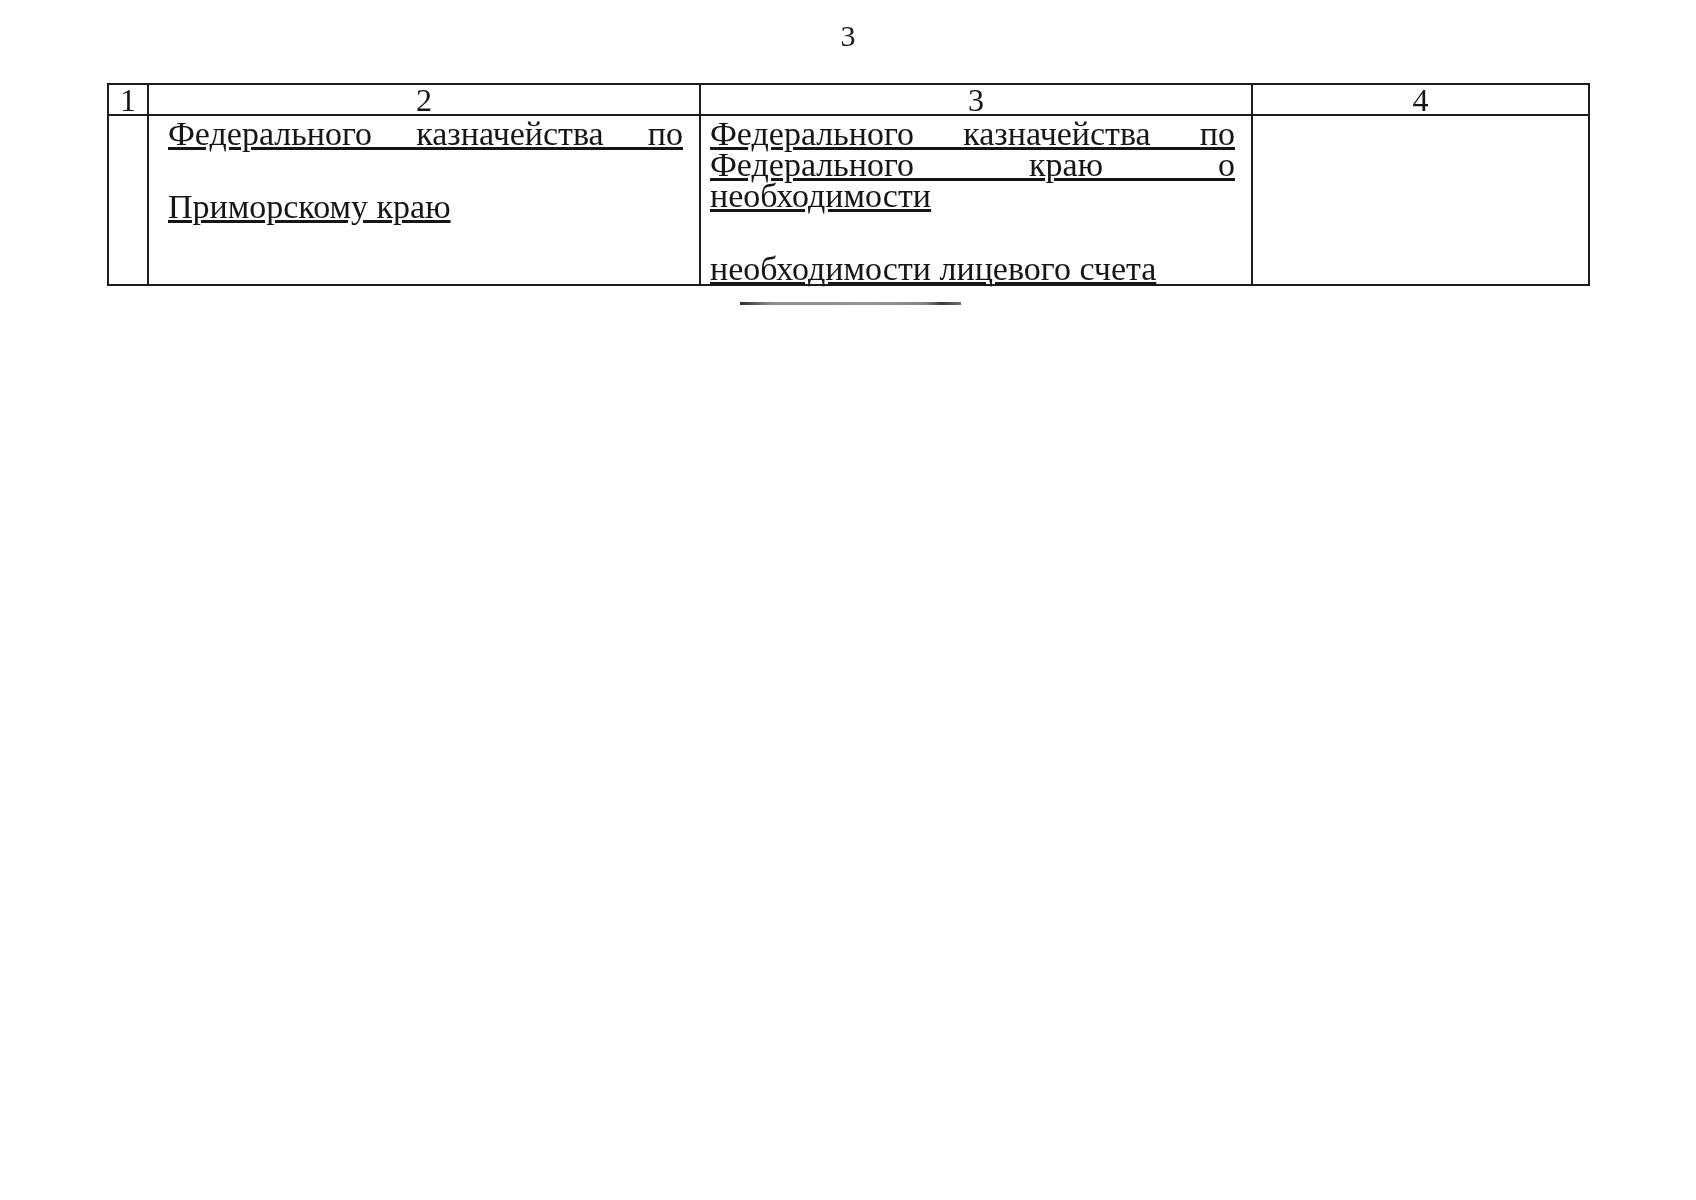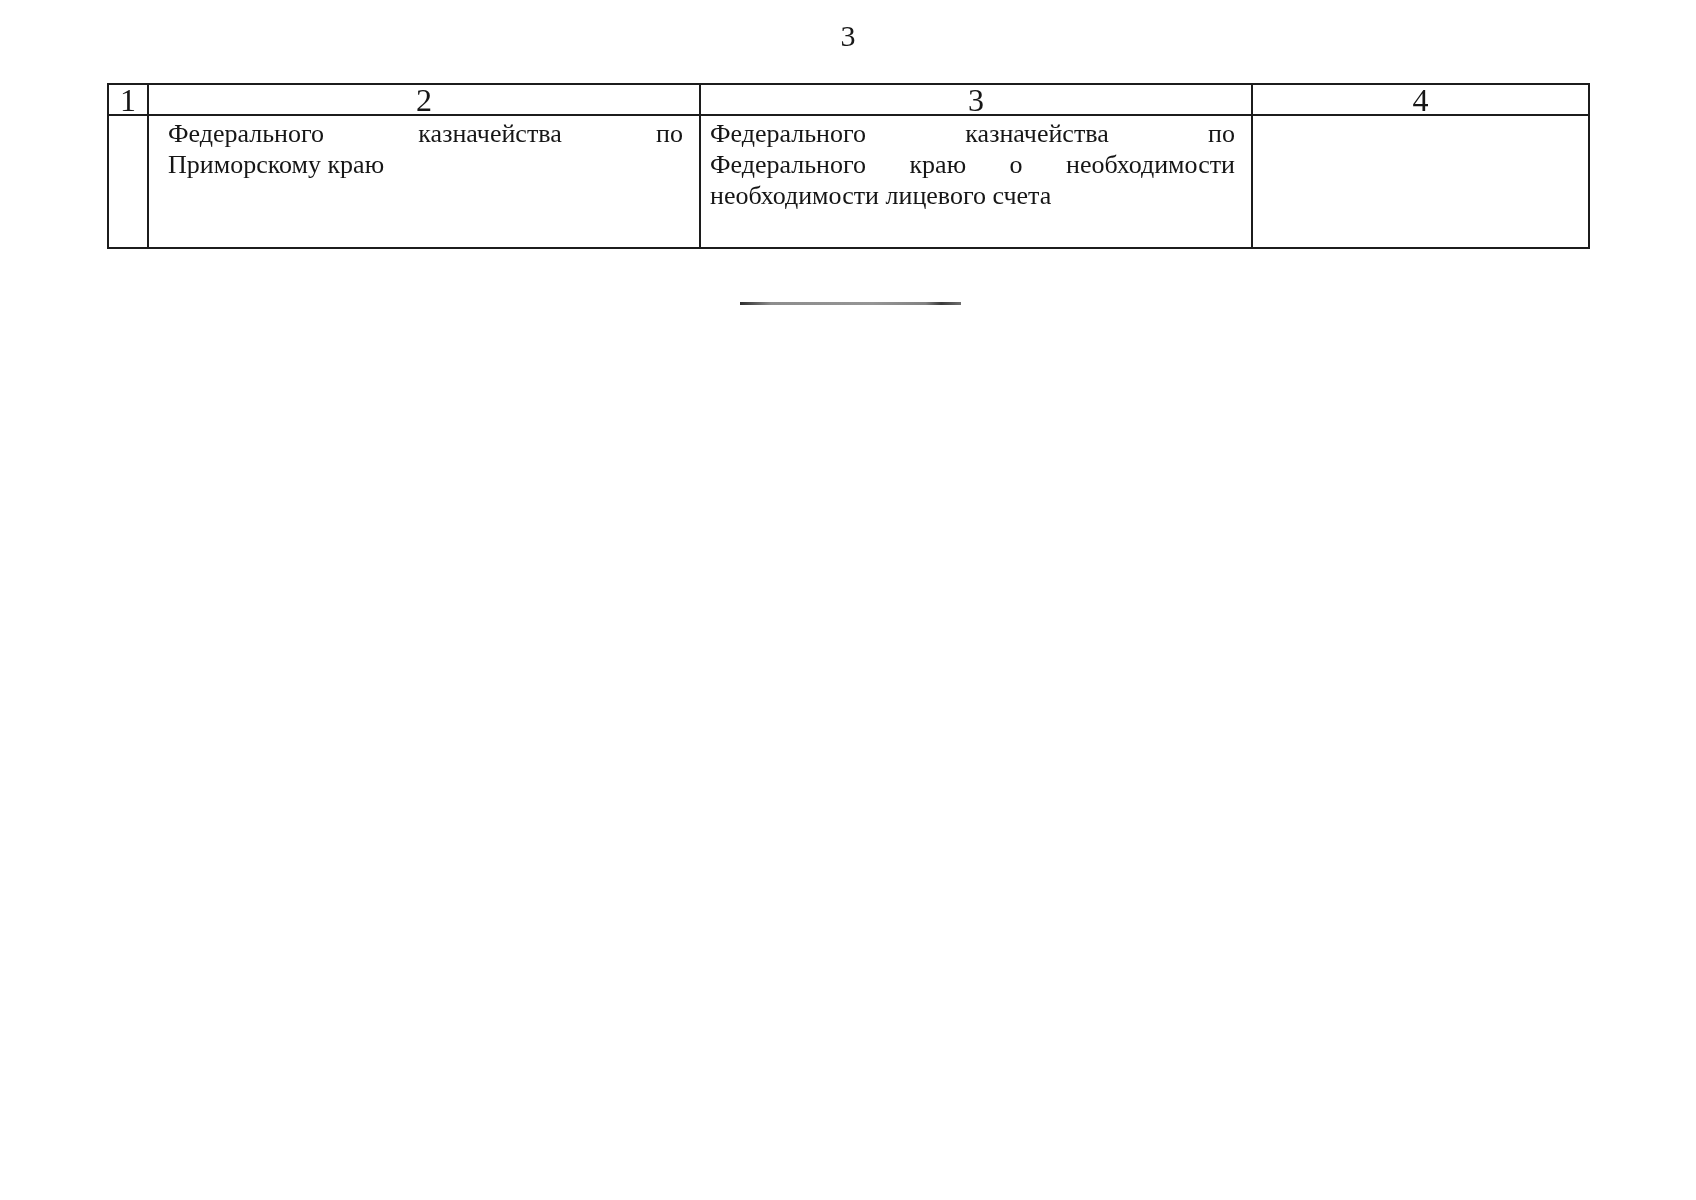--- a/index.html
+++ b/index.html
@@ -51,38 +51,40 @@
     height: 31px;
     font-size: 32px;
     line-height: 28px;
     text-align: center;
     vertical-align: middle;
     padding: 0;
     color: #161616;
   }
 
   .doc-table td {
-    height: 133px;
+    height: 151px;
     vertical-align: top;
-    font-size: 26px;
+    font-size: 34px;
     line-height: 31px;
     color: #161616;
+    text-decoration: underline;
   }
 
   td.cell-num   { padding: 2px 4px 0 4px; }
   td.cell-col2  { padding: 2px 16px 0 19px; }
   td.cell-col3  { padding: 2px 16px 0 9px; }
   td.cell-col4  { padding: 2px 8px 0 8px; }
 
   .tline {
     text-align: justify;
     text-align-last: justify;
   }
   .tline.tline-last {
     text-align-last: left;
+    margin-top: 42px;
   }
 
   .footer-rule {
     position: absolute;
     left: 740px;
     top: 302px;
     width: 221px;
     height: 3px;
     background: linear-gradient(90deg,
       #2e2e2e 0%, #555555 6%, #8d8d8d 14%,

